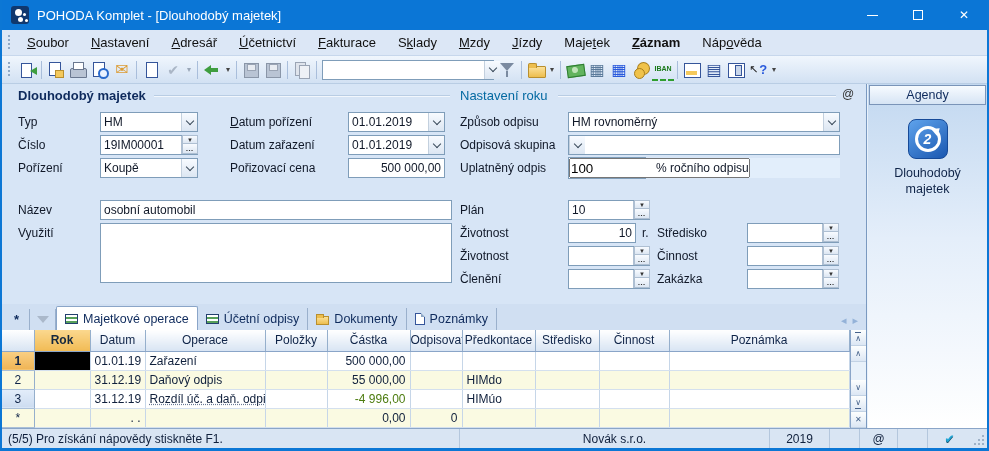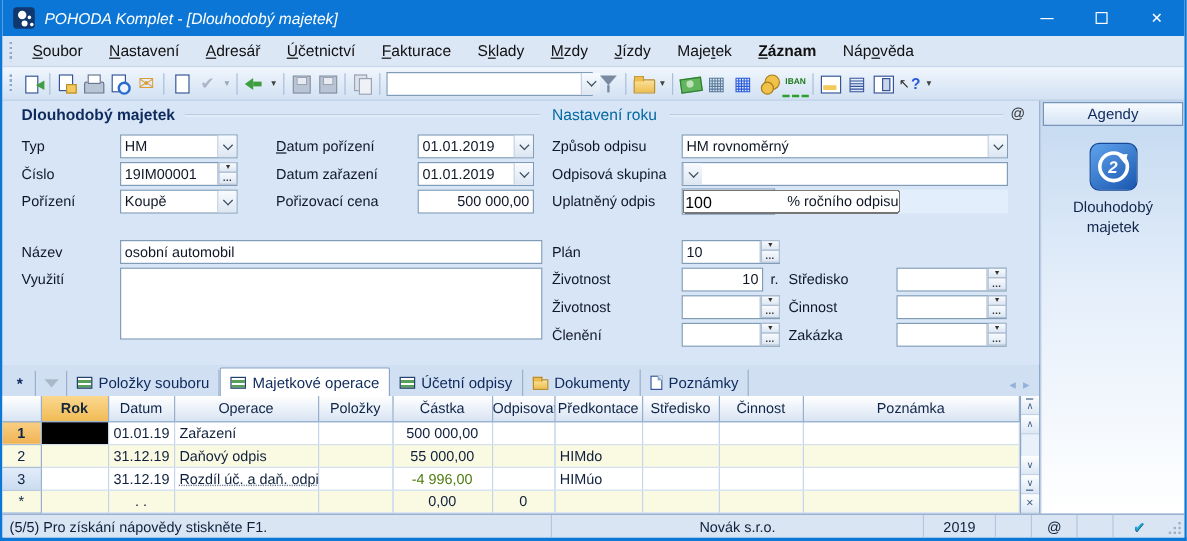--- a/index.html
+++ b/index.html
@@ -8,21 +8,21 @@
 
   .window { width:989px; height:451px; display:flex; flex-direction:column;
     border-left:2px solid #0c77d5; border-right:2px solid #0c77d5; border-bottom:3px solid #0c77d5;
     background:#d7e5f6; position:relative; overflow:hidden; }
 
   
   .titlebar { height:30px; background:#0b76d6; display:flex; align-items:center; flex:0 0 auto; }
   .app-icon { width:18px; height:18px; margin:0 8px 0 9px; border-radius:3px; background:#10386e; position:relative; }
   .app-icon::after { content:""; position:absolute; left:4px; top:3px; width:7px; height:7px; border-radius:50%;
     background:#fff; box-shadow:6px 2px 0 -2px #fff, 2px 7px 0 -1px #fff, 8px 8px 0 -2px #fff; }
-  .title-text { color:#fff; font-size:13px;font-style:italic; }
+  .title-text { color:#fff; font-size:13px; }
   .winbtns { margin-left:auto; display:flex; height:30px; }
   .wbtn { width:46px; height:30px; display:flex; align-items:center; justify-content:center; color:#fff; font-size:12px; }
   .wbtn .minbar { width:11px; height:1px; background:#fff; display:block; }
   .wbtn .maxbox { width:10px; height:10px; border:1px solid #fff; display:block; }
 
   
   .menubar { height:26px; background:#dce7f6; display:flex; align-items:center; flex:0 0 auto; border-bottom:1px solid #c7d7ec; }
   .grip { width:5px; height:16px; margin:0 5px 0 4px;
     background:repeating-linear-gradient(180deg,#8fa8c6 0 2px,transparent 2px 4px); background-size:2px 100%; background-repeat:no-repeat; background-position:center; }
   .menu-item { padding:0 11px; font-size:13px; color:#111; height:22px; display:flex; align-items:center; white-space:nowrap; }
@@ -117,21 +117,21 @@
   .grid-wrap { flex:1; display:flex; min-height:0; background:#e9f1fa; }
   table.grid { border-collapse:collapse; table-layout:fixed; width:847px; align-self:flex-start; }
   table.grid th { height:21px; font-size:12px; font-weight:normal; color:#0f2448; text-align:center;
     background:linear-gradient(#ffffff,#d8e4f3); border-right:1px solid #95afcc; border-bottom:1px solid #8aa5c8; overflow:hidden; white-space:nowrap; }
   table.grid th.rok { background:linear-gradient(#fbd88e,#f1bb55); font-weight:bold; color:#15283e; }
   table.grid td { height:19px; font-size:12px; color:#10203c; border-right:1px solid #c6d6e8; border-bottom:1px solid #d4e0ee; padding:0 4px; overflow:hidden; white-space:nowrap; background:#fff; }
   table.grid tr.alt td { background:#fafae2; }
   table.grid td.rownum { background:linear-gradient(#e3edfa,#ccdcf0); border-right:1px solid #95afcc; border-bottom:1px solid #a9bfd8; text-align:center; color:#0f2448; padding:0; }
   table.grid td.rownum.cur { background:linear-gradient(#f9cf84,#f0b455); font-weight:bold; }
   table.grid td.cursor { background:#000; }
-  table.grid td.num { text-align:center;margin-left:26px; }
+  table.grid td.num { text-align:right;margin-left:26px; }
   table.grid td.neg { color:#4d7c0f; }
   .dotted-u { text-decoration:underline dotted #6a7a96; }
 
   .vscroll { width:17px; background:#e8f1fa; border-left:1px solid #8aa5c8; display:flex; flex-direction:column; }
   .vs-btn { height:16px; display:flex; align-items:center; justify-content:center; font-size:8px; color:#44618a; background:linear-gradient(#fdfefe,#dce7f4); border-bottom:1px solid #c2d2e4; }
   .vs-btn.bar-top span { border-top:1.4px solid #44618a; padding-top:1px; }
   .vs-btn.bar-bot span { border-bottom:1.4px solid #44618a; padding-bottom:1px; }
   .vs-track { flex:1; }
 
   
@@ -416,24 +416,20 @@
               <div class="sb">▼</div>
               <div class="sb dots">…</div>
             </div>
         </div>
       </div>
 
       <div class="tabbar">
         <div class="tbtn">*</div>
         <div class="tbtn">
             <span class="funnel"></span>
-          </div>
-        <div class="tab">
-            <span class="ticon-table"></span>
-            <span>Položky souboru</span>
           </div>
         <div class="tab active">
             <span class="ticon-table"></span>
             <span>Majetkové operace</span>
           </div>
         <div class="tab">
             <span class="ticon-table"></span>
             <span>Účetní odpisy</span>
           </div>
         <div class="tab">

